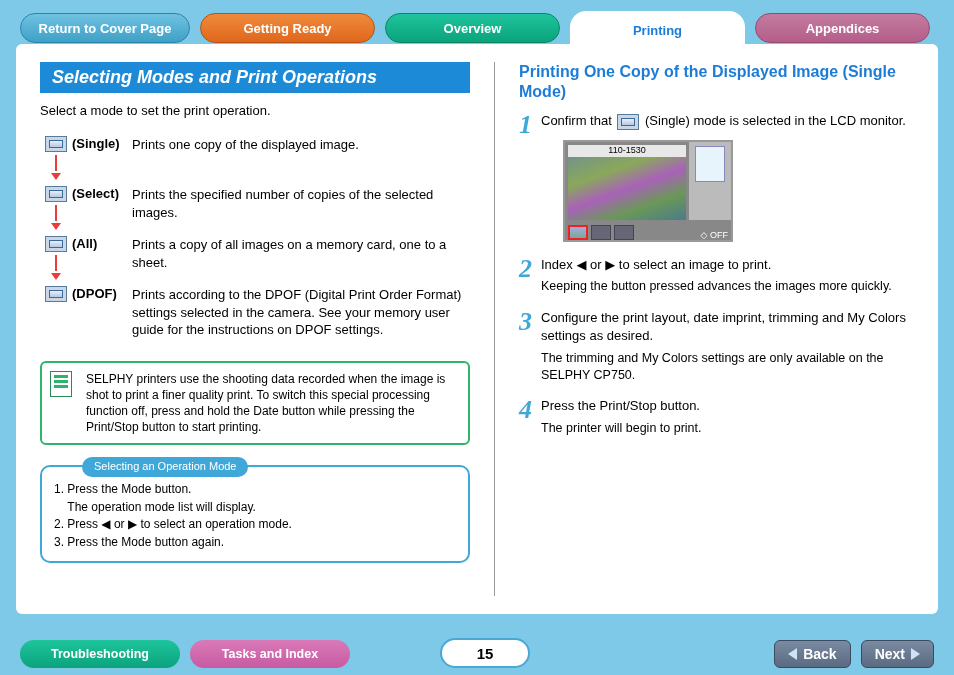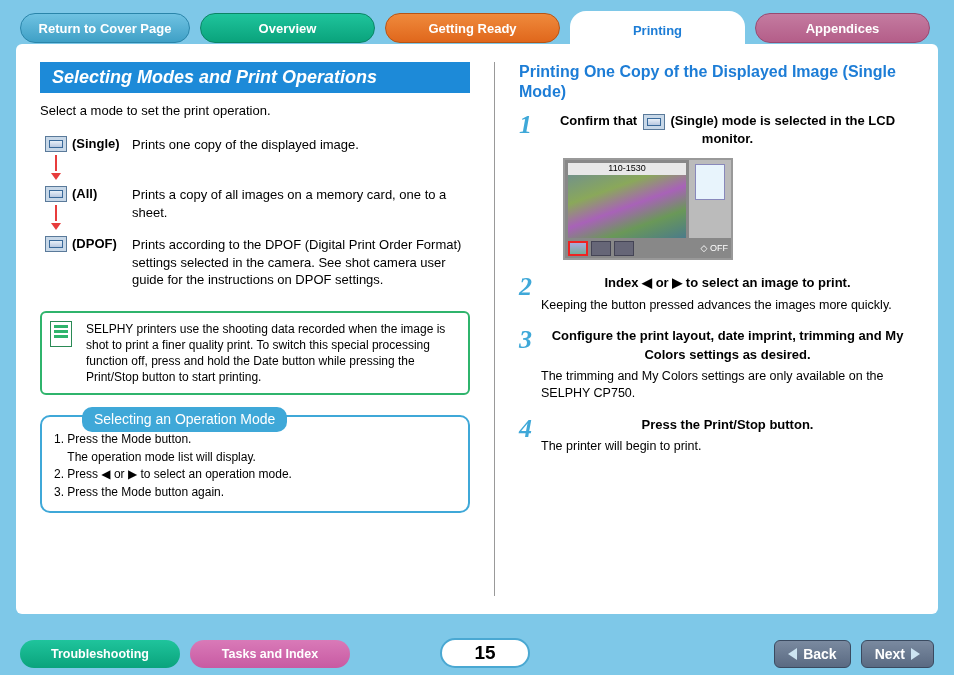--- a/index.html
+++ b/index.html
@@ -141,21 +141,21 @@
     font-size: 12px;
     line-height: 1.45;
     position: relative;
   }
   .op-box-label {
     position: absolute;
     top: -10px;
     left: 40px;
     background: #3fa8d8;
     color: #fff;
-    font-size: 14px;
+    font-size: 11px;
     padding: 2px 12px;
     border-radius: 10px;
   }
   .right-head {
     color: #1d7dd6;
     font-weight: bold;
     font-size: 16px;
     line-height: 1.25;
     margin-bottom: 10px;
   }
@@ -164,21 +164,21 @@
     font-family: Georgia, serif;
     font-style: italic;
     font-weight: bold;
     font-size: 26px;
     color: #3fa8d8;
     width: 22px;
     flex-shrink: 0;
     line-height: 1;
   }
   .step-body { flex: 1; }
-  .step-title { font-weight: bold; line-height: 1.4; text-align: center; }
+  .step-title { font-weight: normal; line-height: 1.4; }
   .step-sub { font-size: 12.5px; margin-top: 4px; line-height: 1.35; }
   .inline-icon-box {
     display: inline-block;
     width: 22px; height: 16px;
     background: #c8d8e8;
     border: 1px solid #5a7a9a;
     vertical-align: middle;
     position:relative;
     margin: 0 2px;
   }
@@ -209,21 +209,21 @@
     font-size:9px; background:#e8e8e8; padding:0 4px;
   }
   .lcd-side{
     flex:1; background:#bbb; display:flex; flex-direction:column; align-items:center; padding-top:4px;
   }
   .lcd-paper{ width:30px; height:36px; background:#e8f4fc; border:1px solid #88b; margin-bottom:auto;}
   .lcd-paper-label{ font-size:7px; color:#335; text-align:center;}
   .lcd-count{ font-size:10px; color:#000; text-align:right; padding-right:4px; width:100%;}
   .lcd-bottom{
     position:absolute; bottom:0; left:0; right:0; height:20px;
-    background:#888; display:flex; align-items:center; padding:0 3px; gap:3px;
+    background:#888; display:flex; align-items:flex-end; padding:0 3px; gap:3px;
   }
   .lcd-thumb{ width:20px; height:15px; border:2px solid #e22; background:linear-gradient(#aad,#7a9);}
   .lcd-thumb2{ width:20px; height:15px; background:#667; border:1px solid #445;}
   .lcd-off{ margin-left:auto; font-size:9px; color:#fff;}
   .bottombar {
     display: flex;
     align-items: flex-end;
     padding: 4px 20px 0;
     gap: 10px;
     height: 50px;
@@ -240,67 +240,72 @@
     padding: 0 20px;
   }
   .btn-trouble { background: linear-gradient(#1fc49c,#0aa37c); width:160px;}
   .btn-tasks { background: linear-gradient(#d97ab8,#c85aa2); width:160px;}
   .page-num-pill {
     background: #fff;
     height: 30px; width: 90px;
     border-radius: 16px;
     border: 2px solid #4aa8d2;
     display: flex; align-items:center; justify-content:center;
-    font-weight: bold; font-size: 19px; color:#000;
+    font-weight: bold; font-size: 15px; color:#000;
     margin-left: 80px;
   }
   .spacer { flex:1; }
   .btn-back, .btn-next {
     height: 28px;
     background: linear-gradient(#7a8aa0,#5a6a82);
     border:1px solid #3a4a60;
     border-radius: 6px;
     color:#fff; font-weight:bold; font-size:14px;
     display:flex; align-items:center; gap:6px;
     padding: 0 13px;
   }
   .tri-left { width:0; height:0; border-top:6px solid transparent; border-bottom:6px solid transparent; border-right:9px solid #cde4f2;}
   .tri-right{ width:0; height:0; border-top:6px solid transparent; border-bottom:6px solid transparent; border-left:9px solid #cde4f2;}
 </style>
 </head>
 <body>
 
 <div class="topbar">
   <div class="btn-pill btn-cover">Return to Cover Page</div>
+  <div class="btn-pill btn-ready">Getting Ready</div>
   <div class="btn-pill btn-overview">Overview</div>
-  <div class="btn-pill btn-ready">Getting Ready</div>
   <div class="tab-printing">Printing</div>
   <div class="btn-pill btn-appendices">Appendices</div>
 </div>
 
 <div class="page">
   <div class="col-left">
     <div class="title-bar">Selecting Modes and Print Operations</div>
     <p class="intro">Select a mode to set the print operation.</p>
 
     <div class="mode-table">
       <div class="mode-row">
         <div class="mode-flow"><span class="mode-icon-box"></span><div class="flow-line"></div><div class="flow-arrow"></div></div>
         <div class="mode-label">(Single)</div>
         <div class="mode-desc">Prints one copy of the displayed image.</div>
       </div>
       <div class="mode-row">
         <div class="mode-flow"><span class="mode-icon-box"></span><div class="flow-line"></div><div class="flow-arrow"></div></div>
+        <div class="mode-label">(Select)</div>
+        <div class="mode-desc">Prints the specified number of copies of the selected images.</div>
+      </div>
+      <div class="mode-row">
+        <div class="mode-flow"><span class="mode-icon-box"></span><div class="flow-line"></div><div class="flow-arrow"></div></div>
         <div class="mode-label">(All)</div>
         <div class="mode-desc">Prints a copy of all images on a memory card, one to a sheet.</div>
       </div>
       <div class="mode-row">
         <div class="mode-flow"><span class="mode-icon-box"></span></div>
         <div class="mode-label">(DPOF)</div>
-        <div class="mode-desc">Prints according to the DPOF (Digital Print Order Format) settings selected in the camera. See shot camera user guide for the instructions on DPOF settings.</div>
+        <div class="mode-desc">Prints according to the DPOF (Digital Print Order Format) settings selected in the camera. See your memory user guide for the instructions on DPOF settings.</div>
       </div>
     </div>
 
     <div class="note-box">
       <div class="note-icon"></div>
       <span>SELPHY printers use the shooting data recorded when the image is shot to print a finer quality print. To switch this special processing function off, press and hold the Date button while pressing the Print/Stop button to start printing.</span>
     </div>
 
     <div class="op-box">
       <div class="op-box-label">Selecting an Operation Mode</div>

